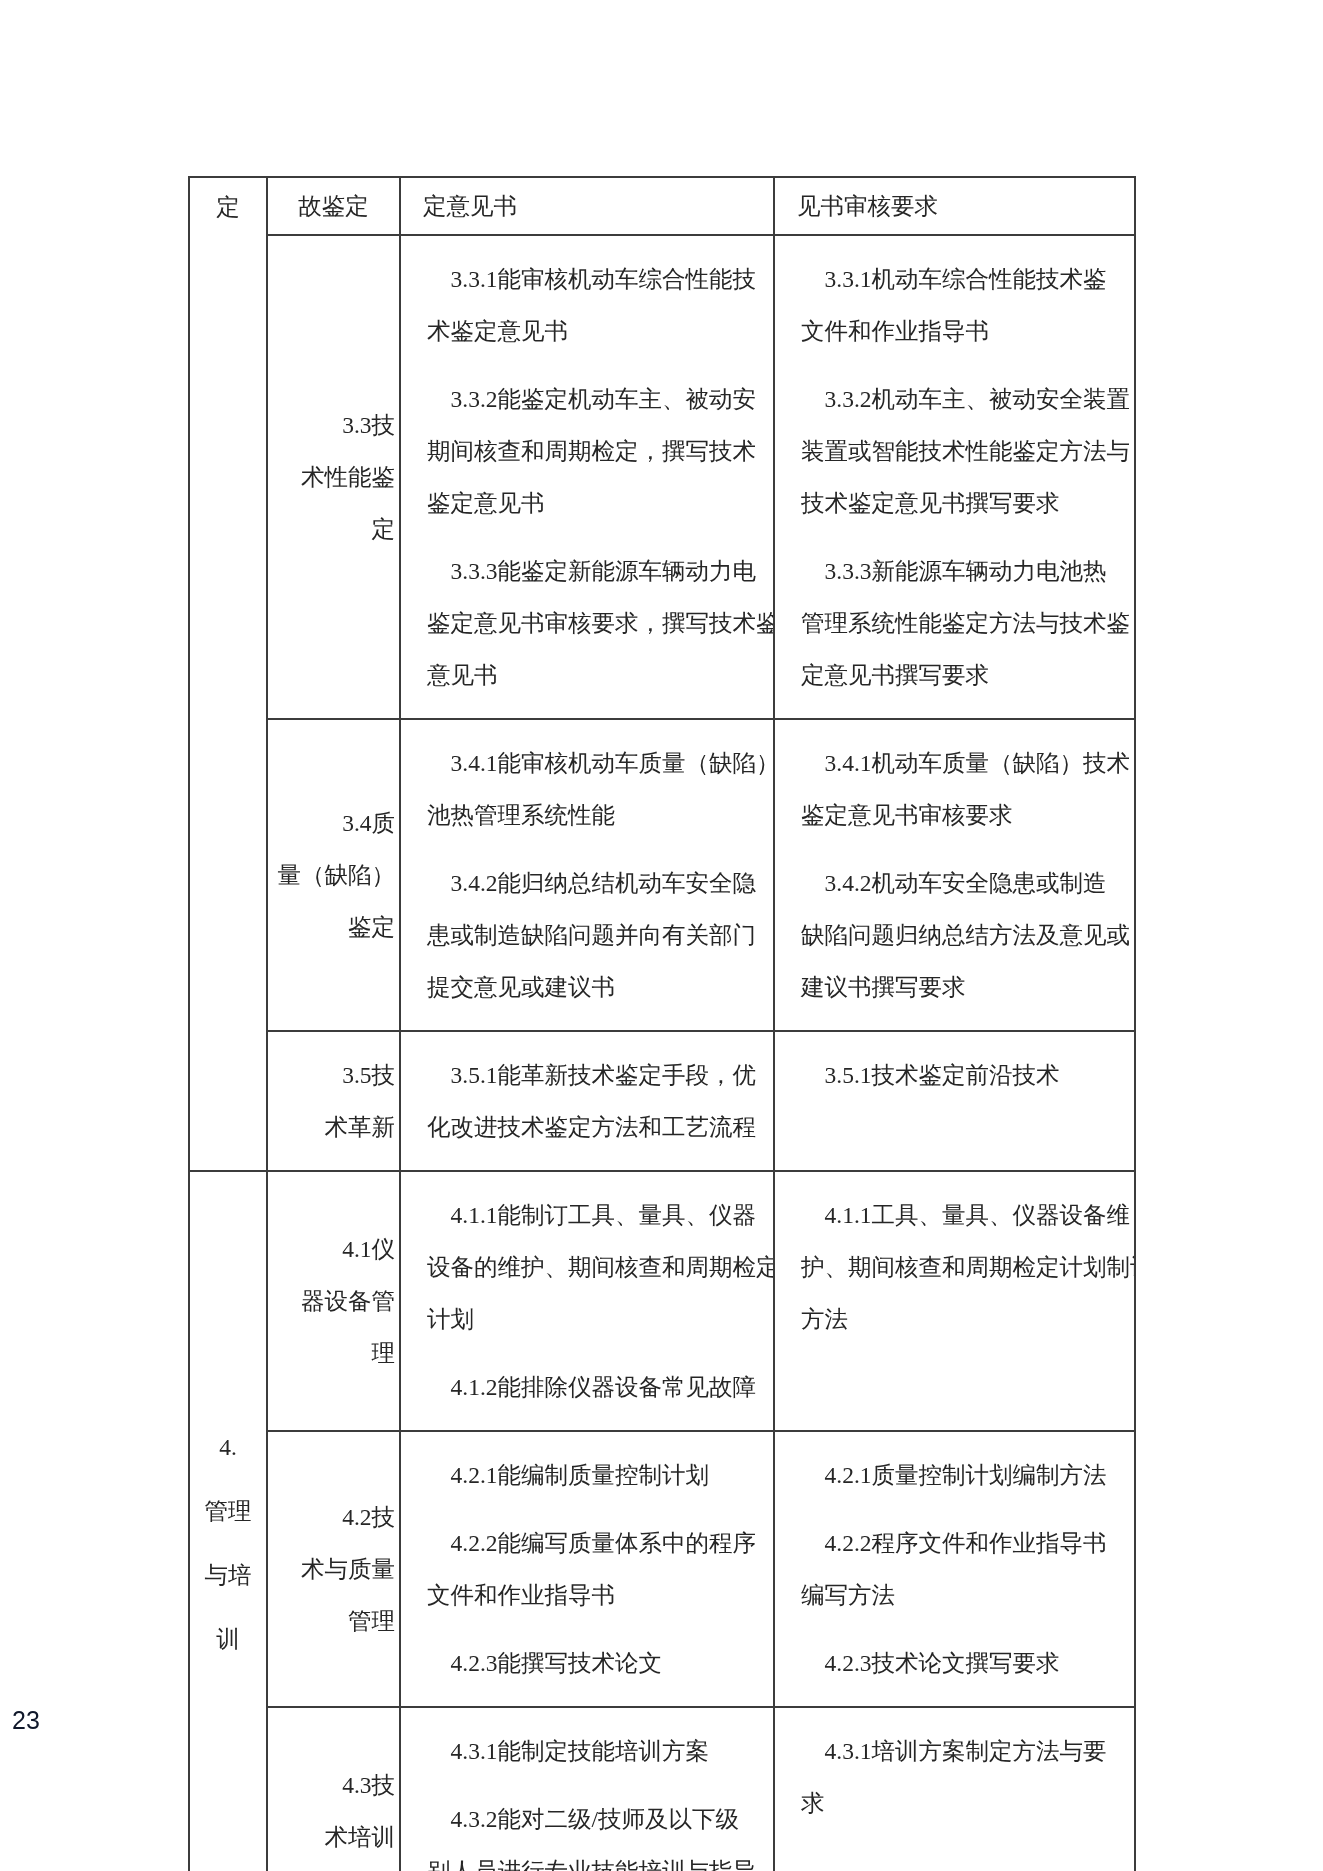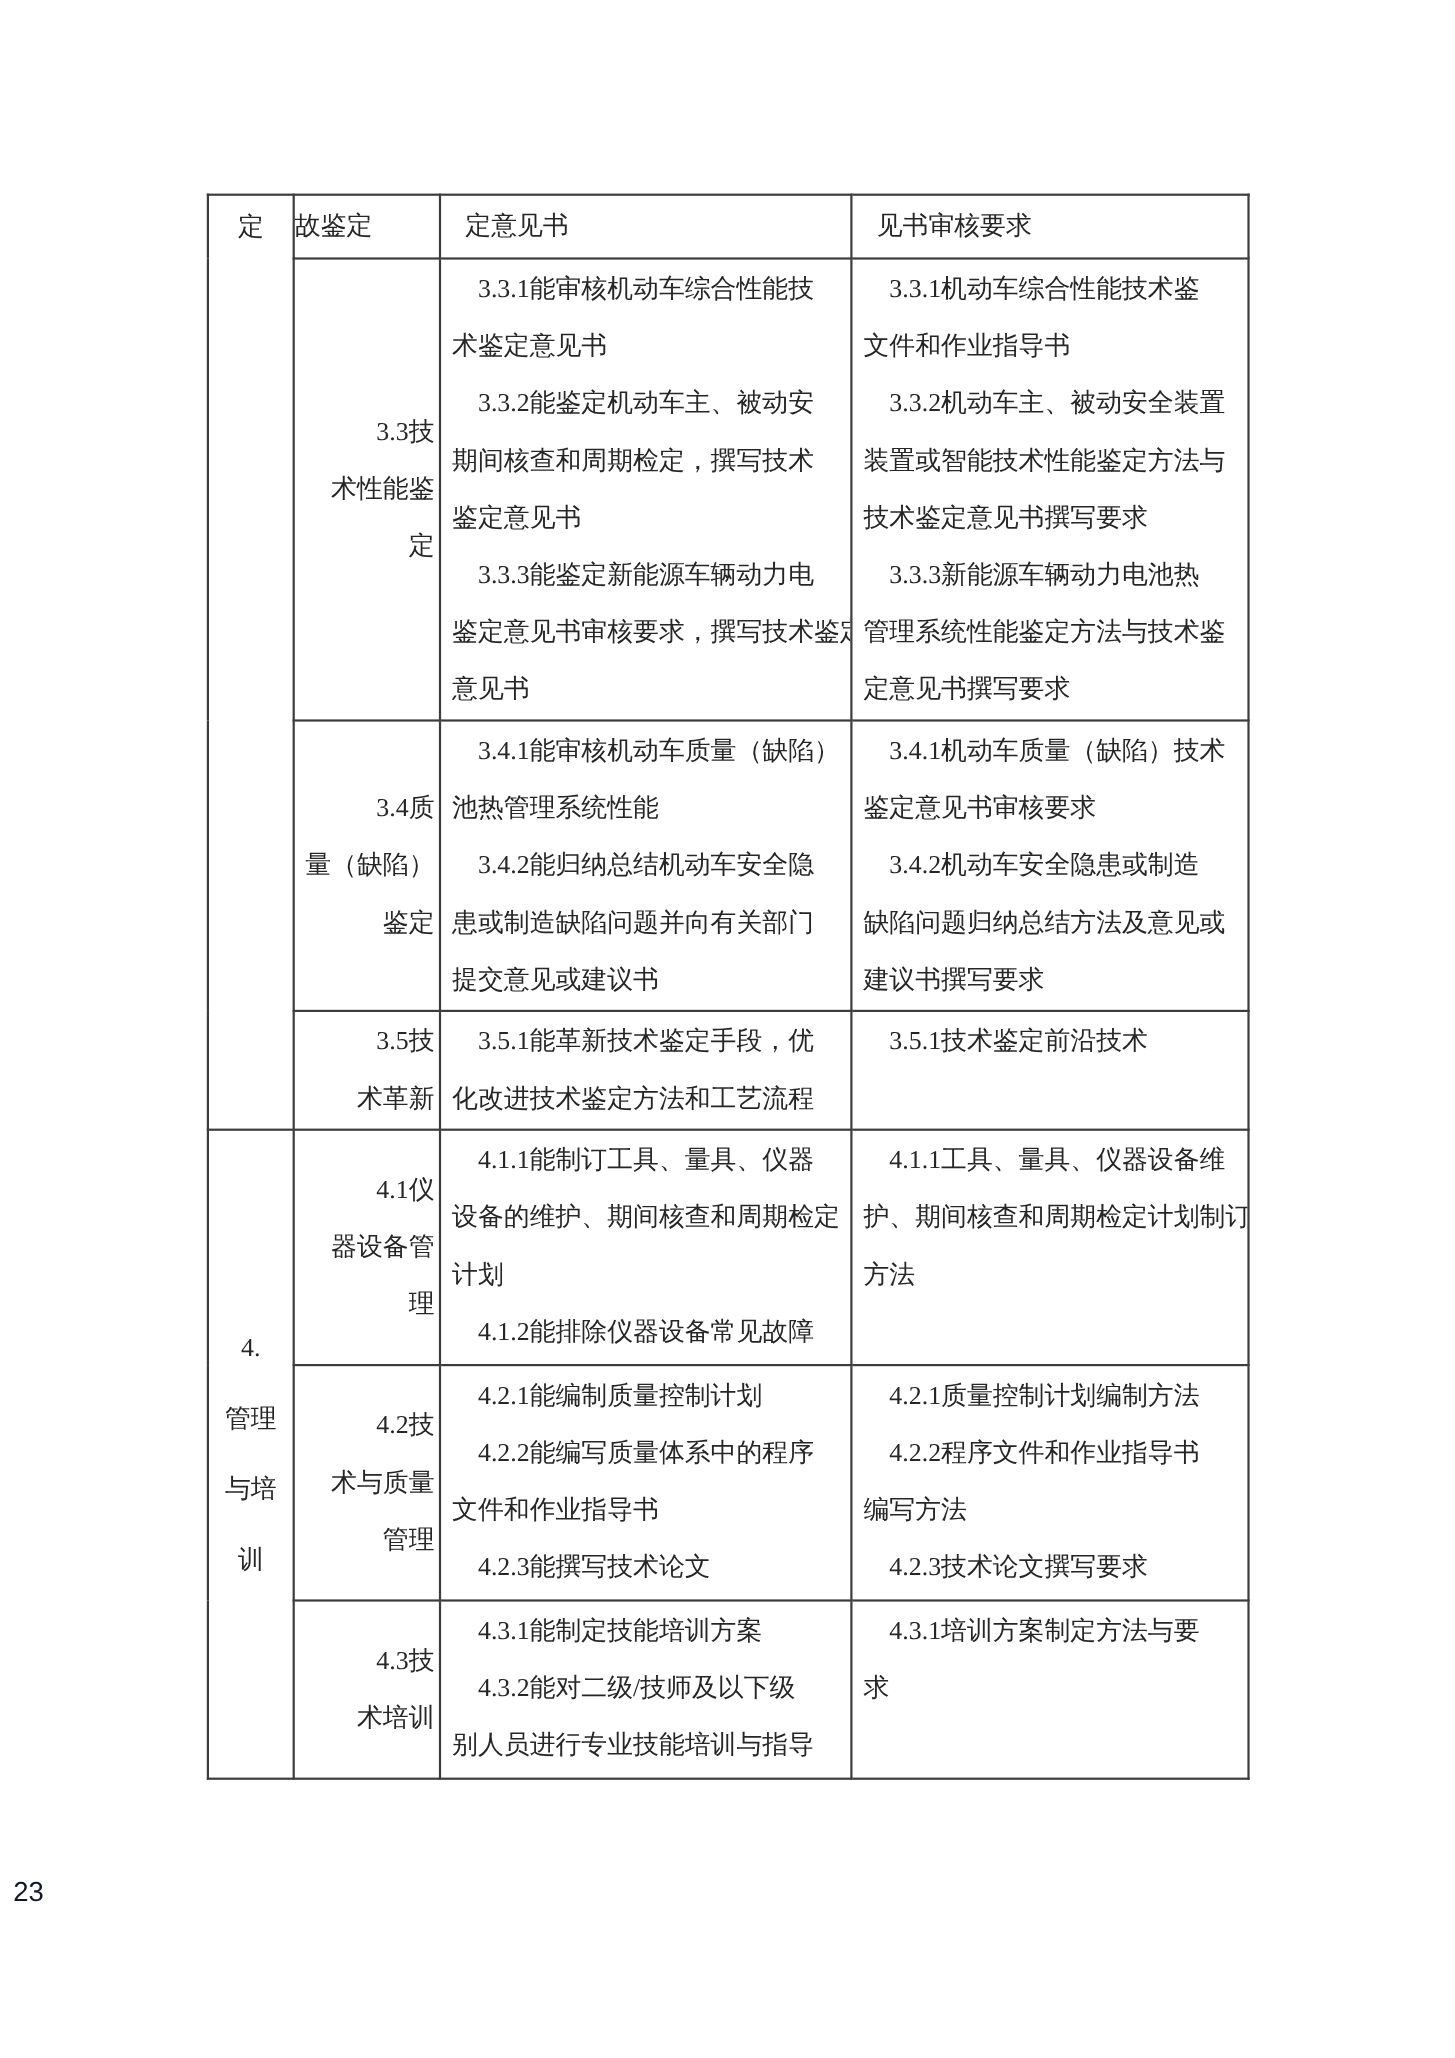--- a/index.html
+++ b/index.html
@@ -62,30 +62,30 @@
     text-indent: 1em;
     white-space: pre;
     line-height: 52px;
   }
   
   td.hcell {
     vertical-align: middle;
     line-height: 54px;
     white-space: pre;
   }
-  td.hcell.center { }
+  td.hcell.center { text-align: center; }
   td.hcell.left   { padding-left: 22px; text-align: left; }
 
   
   td.body {
     vertical-align: top;
     padding: 1px 6px 1px 10px;
   }
   td.body p.item {
-    margin: 0;
+    margin: 16px;
     text-indent: 1em;
     white-space: pre;
     line-height: 52px;
   }
 
   .page-num {
     position: absolute;
     top: 1706px;
     left: 12px;
     width: 100%;

